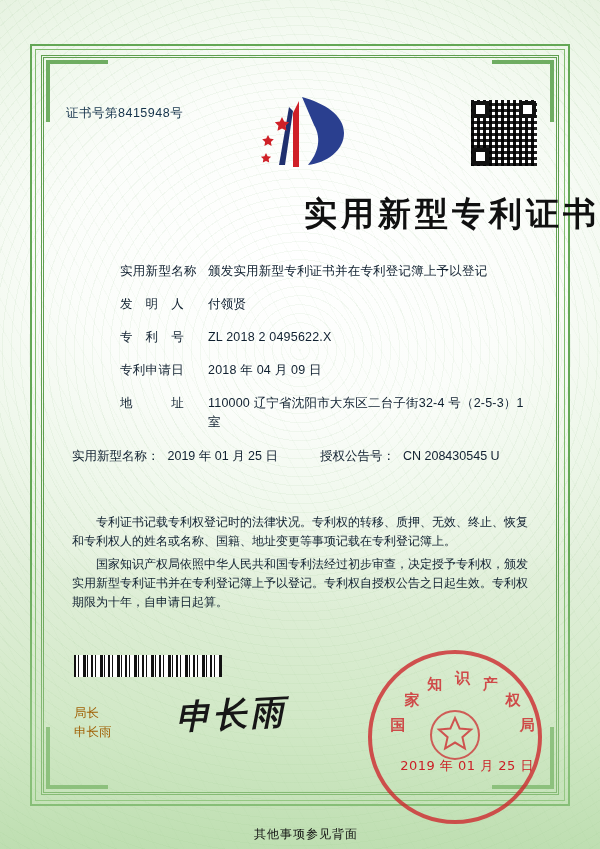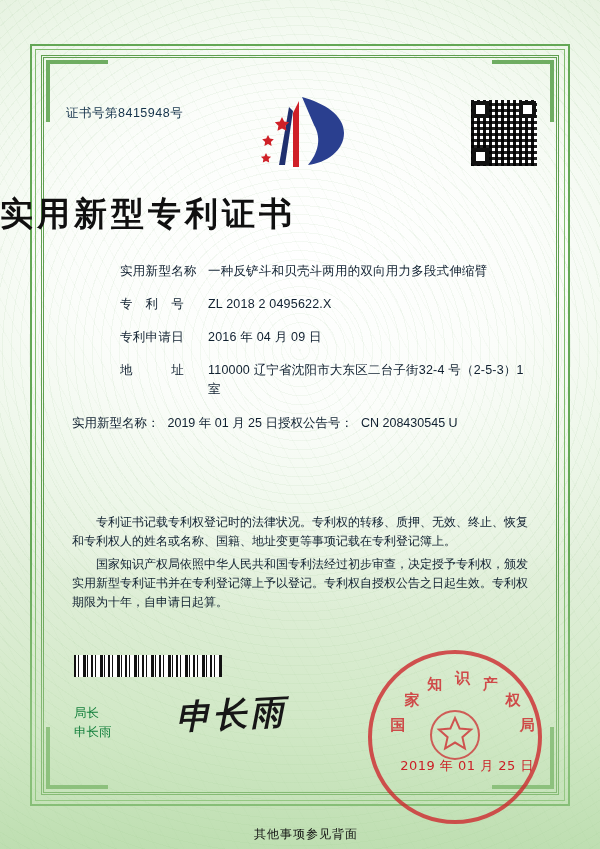--- a/index.html
+++ b/index.html
@@ -128,21 +128,21 @@
     box-sizing: border-box;
   }
   .qr .f1 { left: 1px; top: 1px; }
   .qr .f2 { right: 1px; top: 1px; }
   .qr .f3 { left: 1px; bottom: 1px; }
 
   .title {
     position: absolute;
     left: 0; right: 0;
     top: 192px;
-    text-align: left;
+    text-align: right;
     font-size: 33px;
     font-weight: bold;
     letter-spacing: 4px;
     color: #101010;
   }
 
   
   .fields {
     position: absolute;
     left: 72px;
@@ -170,21 +170,21 @@
   .row .value.wrap { line-height: 19px; }
 
   .row-inline {
     display: flex;
     align-items: flex-start;
     margin-bottom: 12px;
     line-height: 18px;
   }
   .row-inline .seg-label { white-space: nowrap; }
   .row-inline .seg-value { white-space: nowrap; margin-left: 8px; }
-  .row-inline .seg2 { }
+  .row-inline .seg2 { margin-left: 42px; }
 
   
   .paragraphs {
     position: absolute;
     left: 72px;
     top: 513px;
     width: 456px;
     font-size: 12px;
     line-height: 19px;
     color: #102030;
@@ -207,21 +207,21 @@
       #111 9px 12px, #fff 12px 13px, #111 13px 14px, #fff 14px 17px);
   }
 
   
   .sig-label {
     position: absolute;
     left: 74px;
     top: 704px;
     font-size: 12.5px;
     line-height: 19px;
-    color: #15803d;
+    color: #a16207;
   }
   .sig-script {
     position: absolute;
     left: 176px;
     top: 692px;
     font-family: "DejaVu Serif", serif;
     font-size: 34px;
     font-style: italic;
     font-weight: bold;
     color: #171717;
@@ -323,32 +323,36 @@
     <div class="finder f2"></div>
     <div class="finder f3"></div>
   </div>
 
   <div class="title">实用新型专利证书</div>
 
   <div class="fields">
 
     <div class="row">
       <div class="label">实用新型名称</div>
-      <div class="value">一种反铲斗和贝壳斗两用的双向用力多段式伸缩臂</div>
-    </div>
-
+      <div class="value">颁发实用新型专利证书并在专利登记簿上予以登记</div>
+    </div>
+
+    <div class="row">
+      <div class="label">发　明　人</div>
+      <div class="value">付领贤</div>
+    </div>
 
     <div class="row">
       <div class="label">专　利　号</div>
       <div class="value">ZL 2018 2 0495622.X</div>
     </div>
 
     <div class="row">
       <div class="label">专利申请日</div>
-      <div class="value">2016 年 04 月 09 日</div>
+      <div class="value">2018 年 04 月 09 日</div>
     </div>
 
 
     <div class="row">
       <div class="label">地　　　址</div>
       <div class="value wrap">110000  辽宁省沈阳市大东区二台子街32-4 号（2-5-3）1室</div>
     </div>
 
     <div class="row-inline">
       <span class="seg-label">实用新型名称：</span>

